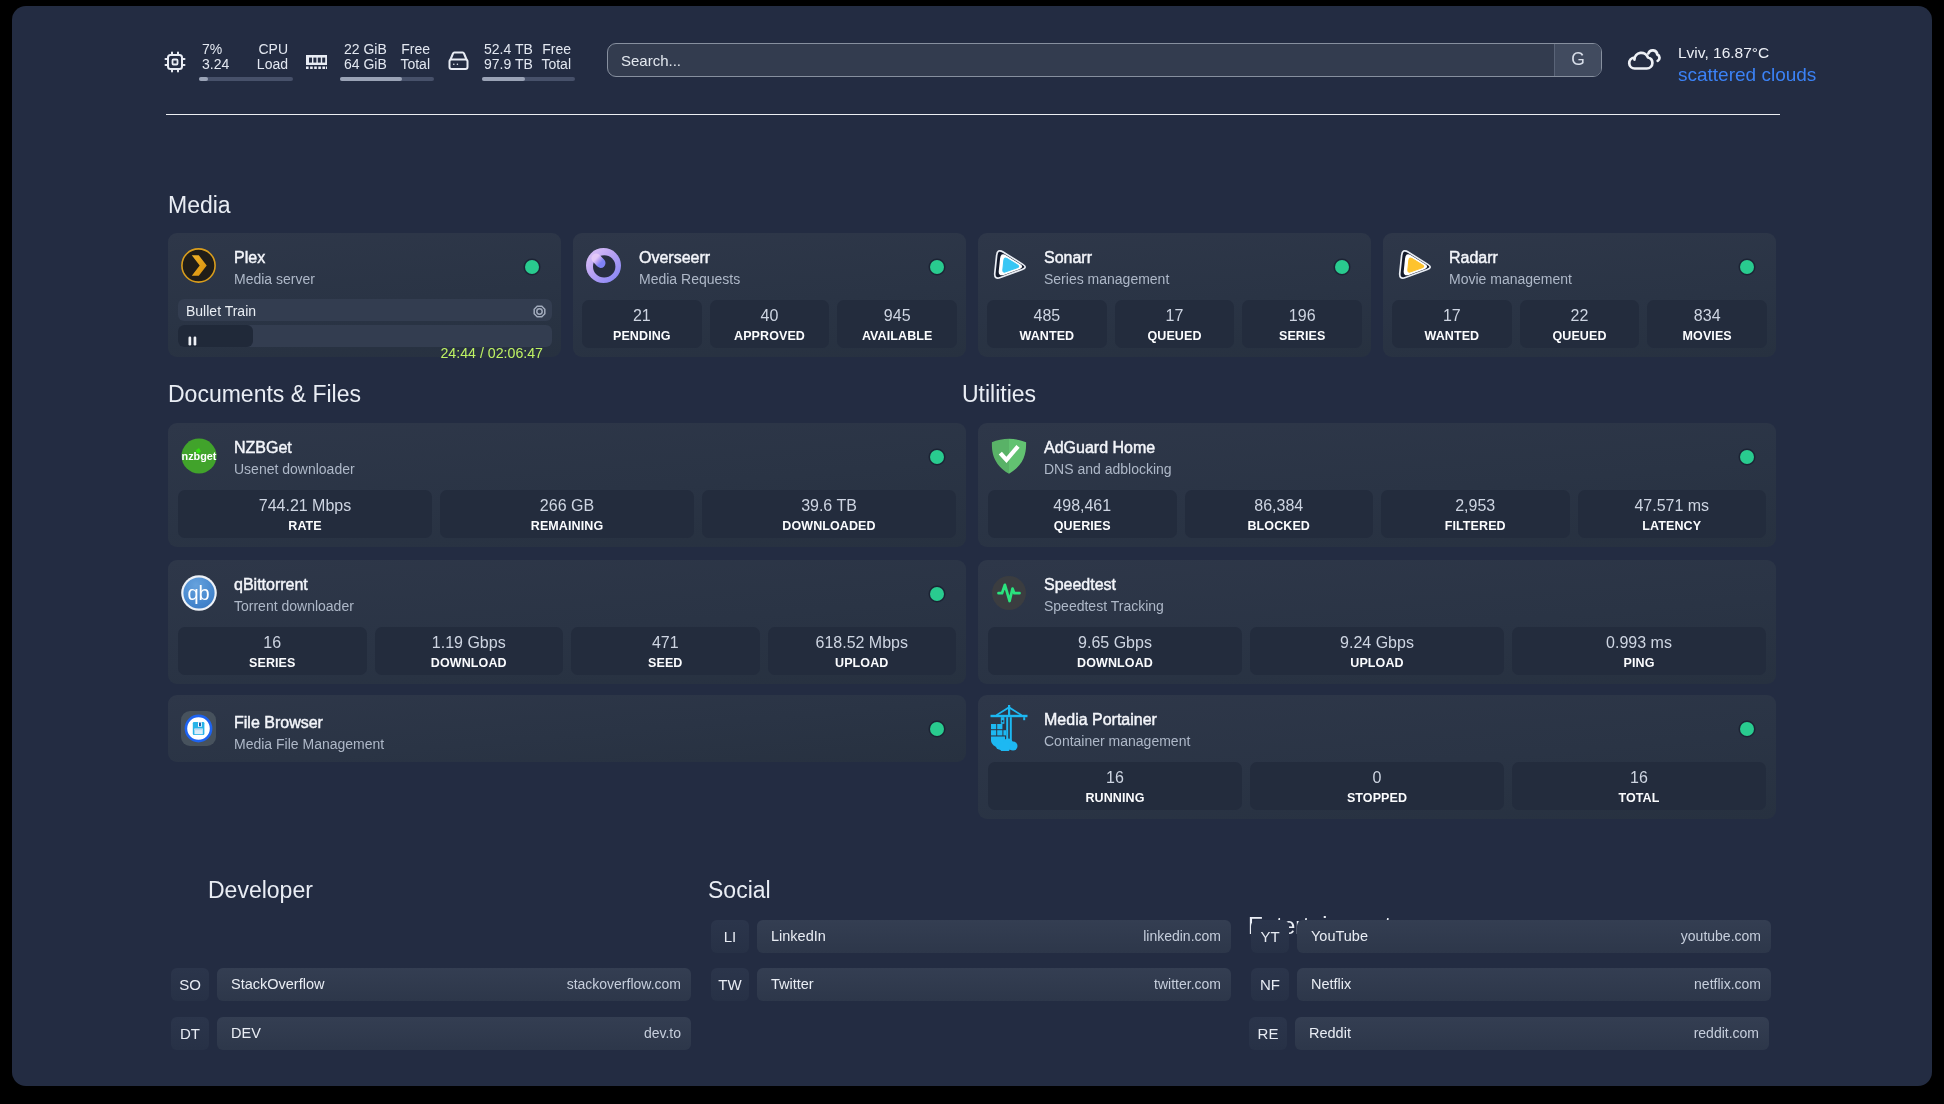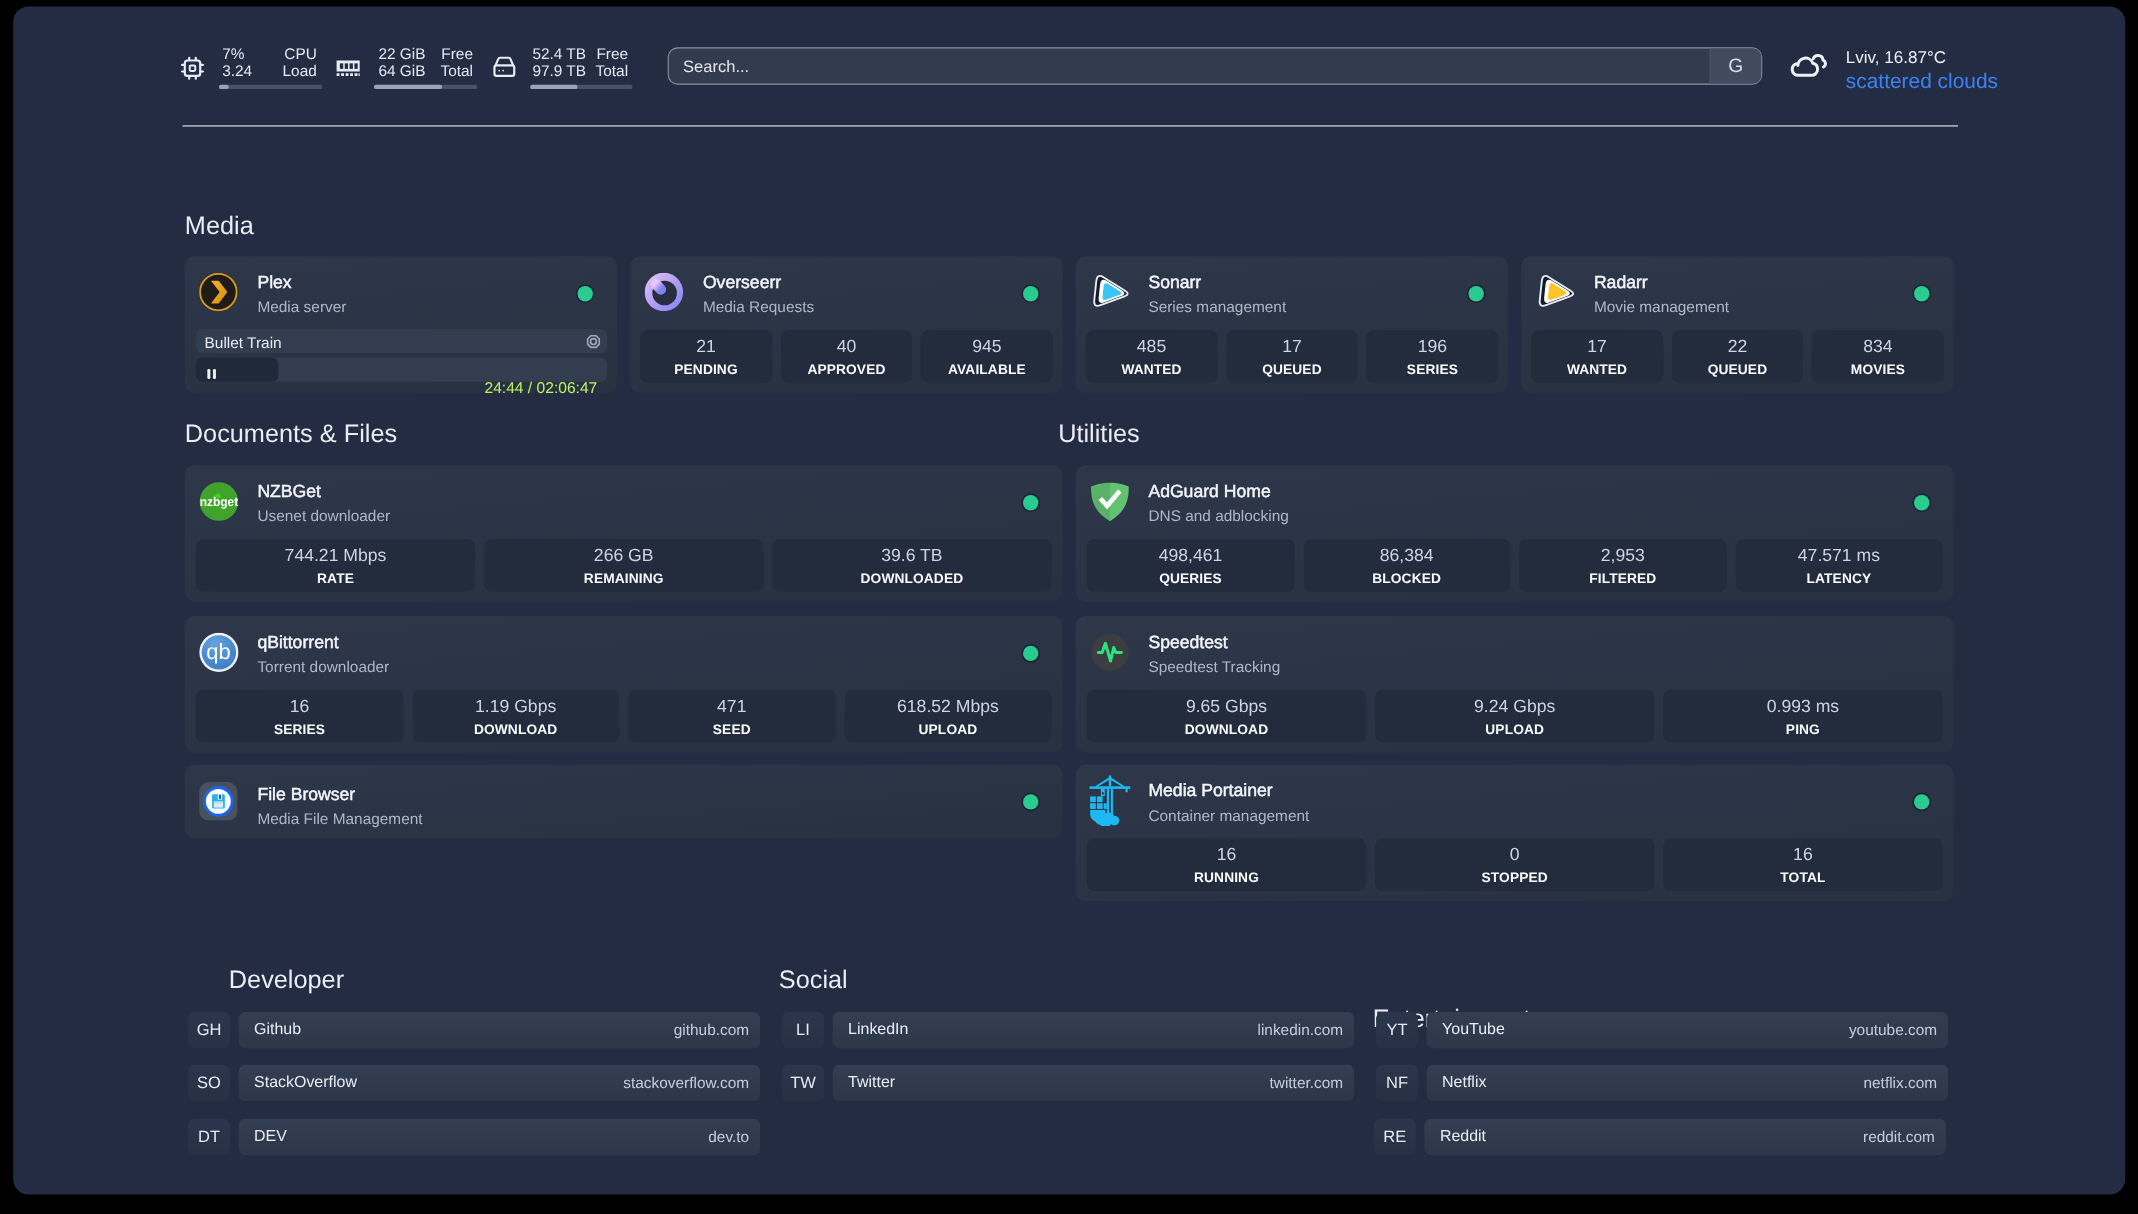--- a/index.html
+++ b/index.html
@@ -413,27 +413,20 @@
           <div class="n">16</div>
           <div class="l">TOTAL</div>
         </div>
   </div>
 </div>
 
 <div class="h2" style="left:168px; top:877px;margin-left:40px;">Developer</div>
 <div class="h2" style="left:708px; top:877px;">Social</div>
 <div class="h2" style="left:1248px; top:877px;margin-top:36px;">Entertainment</div>
 
-<div class="bm" style="left:171px; top:920px; width:520px;">
-  <div class="ab">GH</div>
-      <div class="bar">
-        <span class="nm">Github</span>
-        <span class="url">github.com</span>
-      </div>
-</div>
 <div class="bm" style="left:171px; top:968px; width:520px;">
   <div class="ab">SO</div>
       <div class="bar">
         <span class="nm">StackOverflow</span>
         <span class="url">stackoverflow.com</span>
       </div>
 </div>
 <div class="bm" style="left:171px; top:1017px; width:520px;">
   <div class="ab">DT</div>
       <div class="bar">

